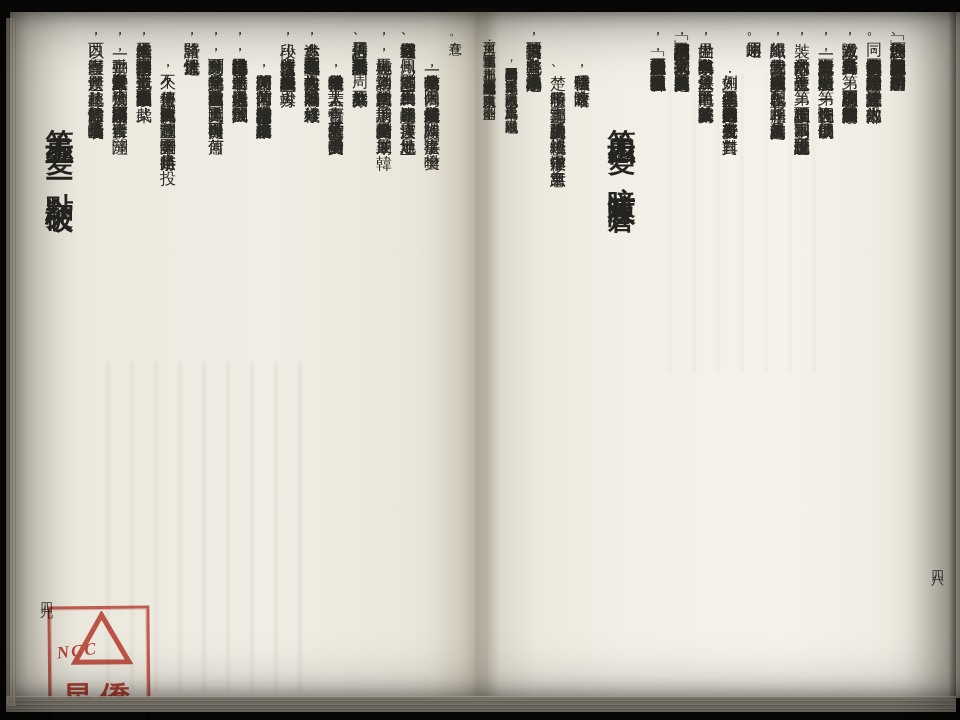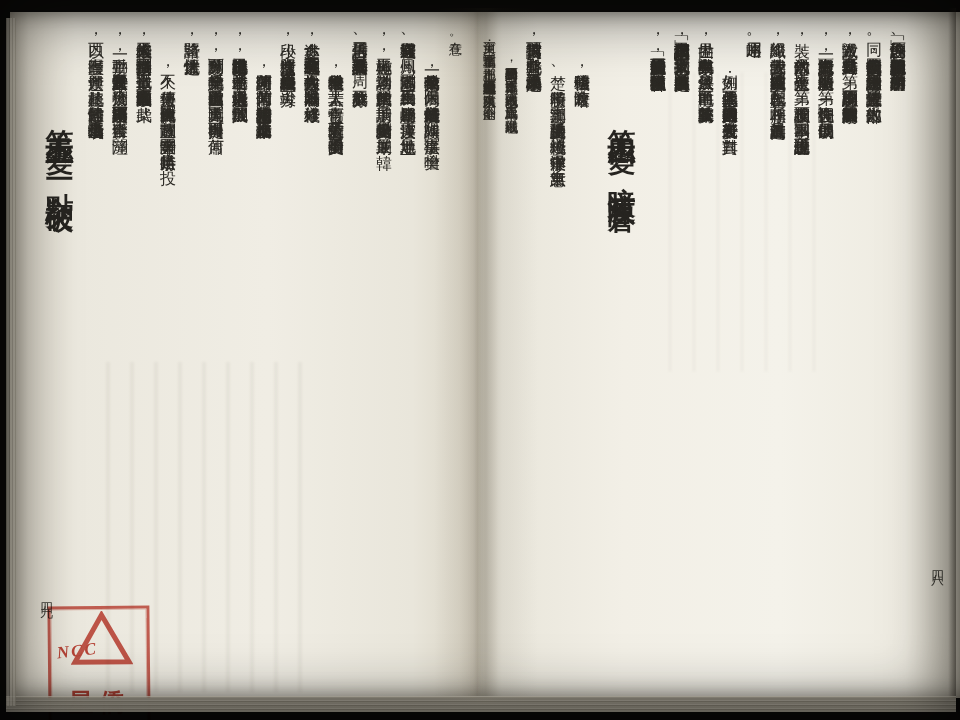--- a/index.html
+++ b/index.html
@@ -47,21 +47,21 @@
   .bleed-l{left:96px;top:350px;width:200px;height:330px;}
   .bleed-r{left:190px;top:60px;width:150px;height:300px;opacity:.5;}
   
   .stamp{position:absolute;left:38px;top:594px;width:96px;height:112px;
     border:3px solid rgba(194,59,46,.85);box-shadow:inset 0 0 0 1px rgba(194,59,46,.35);
     mix-blend-mode:multiply;opacity:.92;transform:rotate(-.6deg);}
   .stamp .tri{position:absolute;left:20px;top:2px;width:62px;height:56px;}
   .stamp .ncc{position:absolute;left:6px;top:32px;font-size:17px;font-weight:bold;
     font-style:italic;color:#c23b2e;letter-spacing:2px;transform:rotate(-6deg);}
   .stamp .cjk{position:absolute;left:4px;bottom:2px;width:88px;text-align:center;
-    font-size:25px;font-weight:bold;color:#c23b2e;letter-spacing:6px;
+    font-size:31px;font-weight:bold;color:#c23b2e;letter-spacing:6px;
     font-family:Liberation Serif, serif;}
   
   .photo::after{content:"";position:absolute;inset:0;pointer-events:none;
     box-shadow:inset 0 0 60px 14px rgba(0,0,0,.55);}
   .topline{position:absolute;left:0;right:0;top:0;height:10px;background:#0c0b09;}
 </style>
 </head>
 <body>
 
 <div class="photo">

